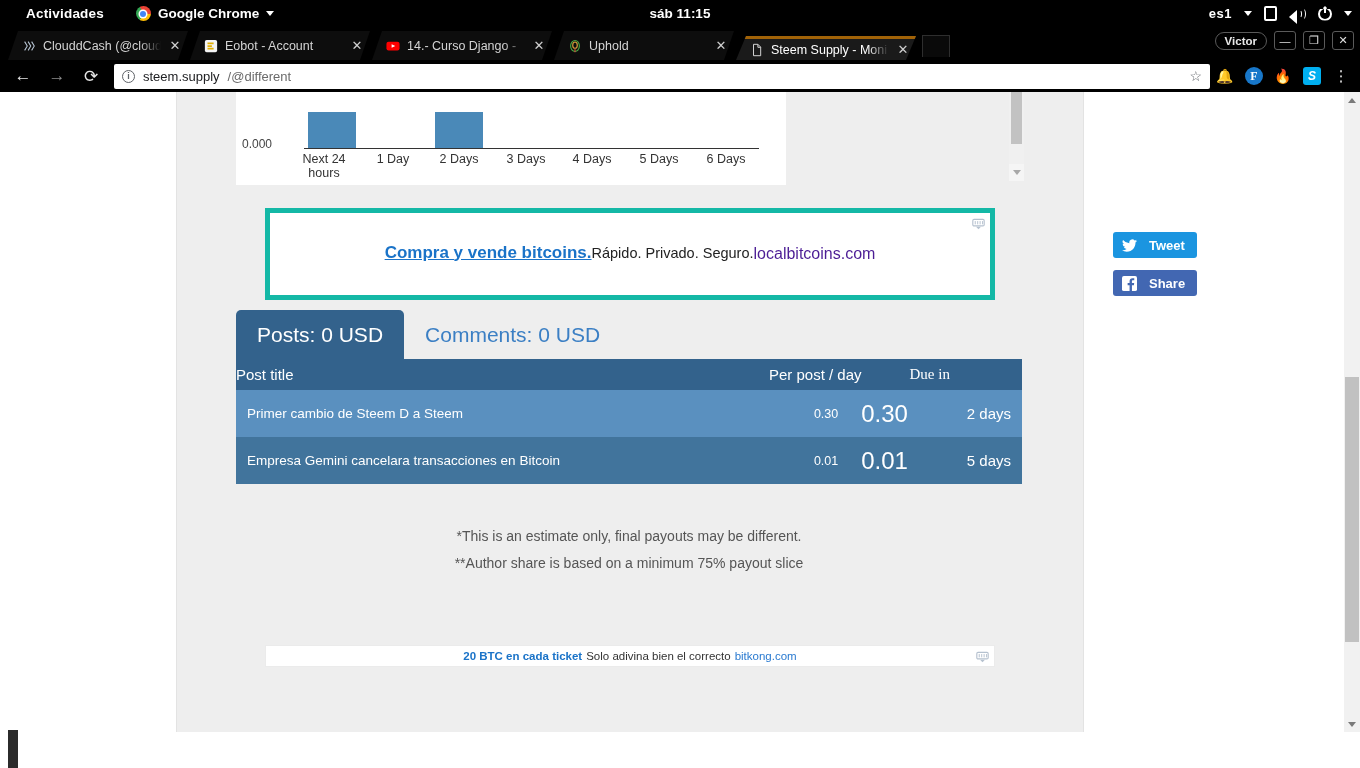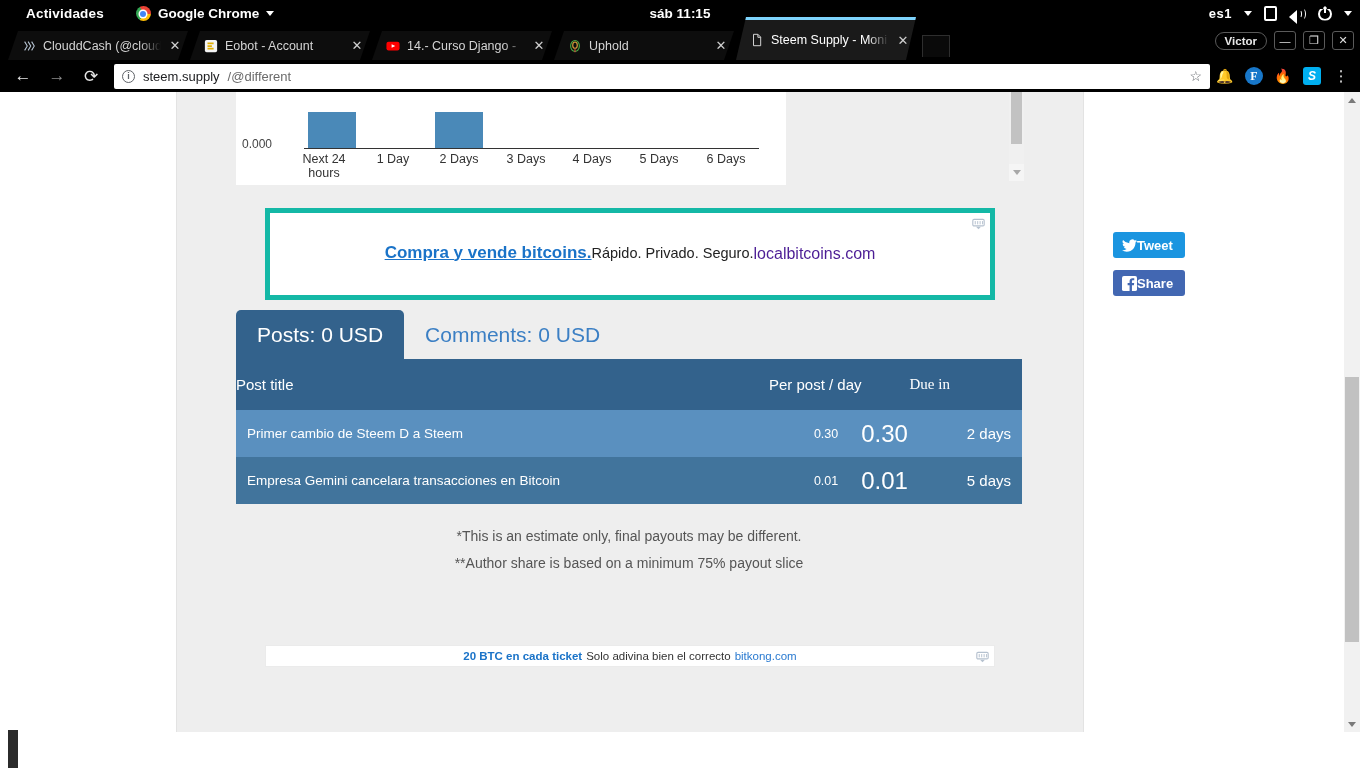--- a/index.html
+++ b/index.html
@@ -75,21 +75,21 @@
     display: flex; align-items: center; gap: 7px; padding: 0 6px 0 14px;
     color: #d4d4d4; font-size: 12.5px;
     background: #0d0d0d;
     clip-path: polygon(10px 0, 100% 0, calc(100% - 10px) 100%, 0 100%);
   }
   .tab .tab-title {
     flex: 1; white-space: nowrap; overflow: hidden;
     -webkit-mask-image: linear-gradient(to right, #000 82%, transparent 100%);
     mask-image: linear-gradient(to right, #000 82%, transparent 100%);
   }
-  .tab.active { background: #1a1a1a; color: #ffffff; border-top: 3px solid #7dd3fc; height: 43px;}
+  .tab.active { background: #1a1a1a; color: #ffffff; border-top: 3px solid #a16207; height: 24px;}
   .tab .favicon { width: 14px; height: 14px; flex: none; display:block; }
   .tab .tab-close { font-size: 13px; color: #cfcfcf; width: 14px; text-align: center; flex: none; }
   .tab-plus {
     width: 28px; height: 22px; margin-left: 4px; margin-bottom: 3px;
     border: 1px solid #2e2e2e; border-bottom: none; background: #0a0a0a;
   }
   #win-controls {
     position: absolute; right: 6px; top: 4px; display: flex; align-items: center; gap: 7px;
   }
   #win-controls .user-pill {
@@ -191,21 +191,21 @@
   .ptab.active { background: #33628c; color: #ffffff; }
   .ptab.inactive { color: #3b7fc4; }
 
   
   #payout-table {
     position: absolute; left: 59px; top: 267px; width: 786px;
     border-collapse: collapse; table-layout: fixed;
   }
   #payout-table th {
     background: #33628c; color: #ffffff; font-weight: normal; font-size: 15px;
-    padding: 17px 0; text-align: left;
+    padding: 7px 0; text-align: left;
   }
   #payout-table td { color: #ffffff; vertical-align: middle; }
   .col-title { width: 455px; padding-left: 11px; }
   .col-small { width: 120px; text-align: right; }
   .col-big   { width: 115px; text-align: left; padding-left: 22px;}
   .col-due   { width: 96px;  text-align: right; padding-right: 11px; }
   th.col-small { text-align: right; }
   th.col-due { text-align: right; padding-right: 11px; font-family: Liberation Serif, serif; }
   .row-title { font-size: 13.5px; padding: 16px 0 16px 11px; }
   .row-small { font-size: 12.5px; }
@@ -222,21 +222,21 @@
     display: flex; align-items: center; justify-content: center; gap: 4px; font-size: 11.5px;
   }
   #ad-bottom .b-head { color: #1a73c8; font-weight: bold; }
   #ad-bottom .b-text { color: #333; }
   #ad-bottom .b-url { color: #2a7ad0; text-align: center; }
 
   
   #social { position: absolute; left: 1113px; top: 140px; display: flex; flex-direction: column; gap: 12px; }
   .sbtn {
     height: 26px; border-radius: 3px; color: #ffffff; font-size: 13px; font-weight: bold;
-    display: flex; align-items: center; gap: 0; padding: 0 12px 0 9px;
+    display: flex; align-items: center; gap: 12px; padding: 0 12px 0 9px;
   }
   #tweet-btn { background: #1b95e0; }
   #share-btn { background: #4267b2; }
   .sbtn svg { flex: none; }
 
   
   #page-scroll { position: absolute; right: 0; top: 65px; width: 16px; height: 640px; background: #f1f1f1; }
   #page-scroll .sb-arrow {
     position: absolute; left: 0; width: 16px; height: 16px; display: flex; align-items: center; justify-content: center;
   }

